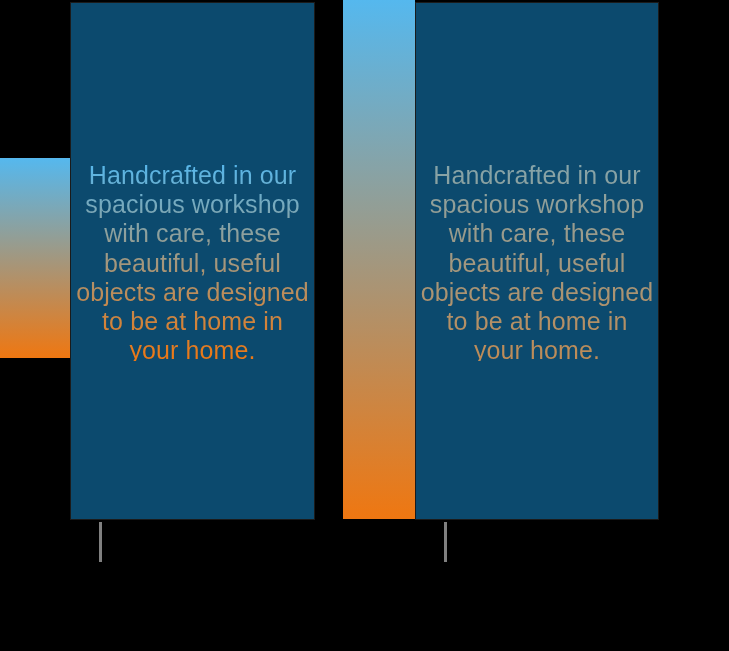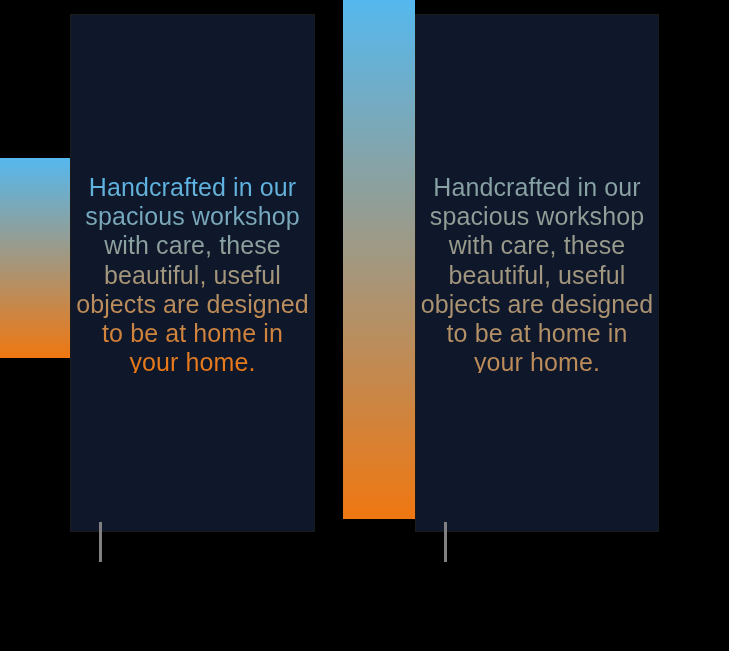--- a/index.html
+++ b/index.html
@@ -20,25 +20,24 @@
     inset: 0;
     background: #000000;
   }
 
   
   .swatch {
     position: absolute;
   }
   .card {
     position: absolute;
-    background: #0f172a;
+    background: #0c4a6e;
     border: 1.5px solid #1b1b1b;
     box-sizing: border-box;
     overflow: hidden;
-    margin-top: 12px;
   }
   .card-text {
     position: absolute;
     left: 0;
     right: 0;
     text-align: center;
     font-size: 25px;
     line-height: 29.2px;
     letter-spacing: 0.1px;
     font-weight: 400;

